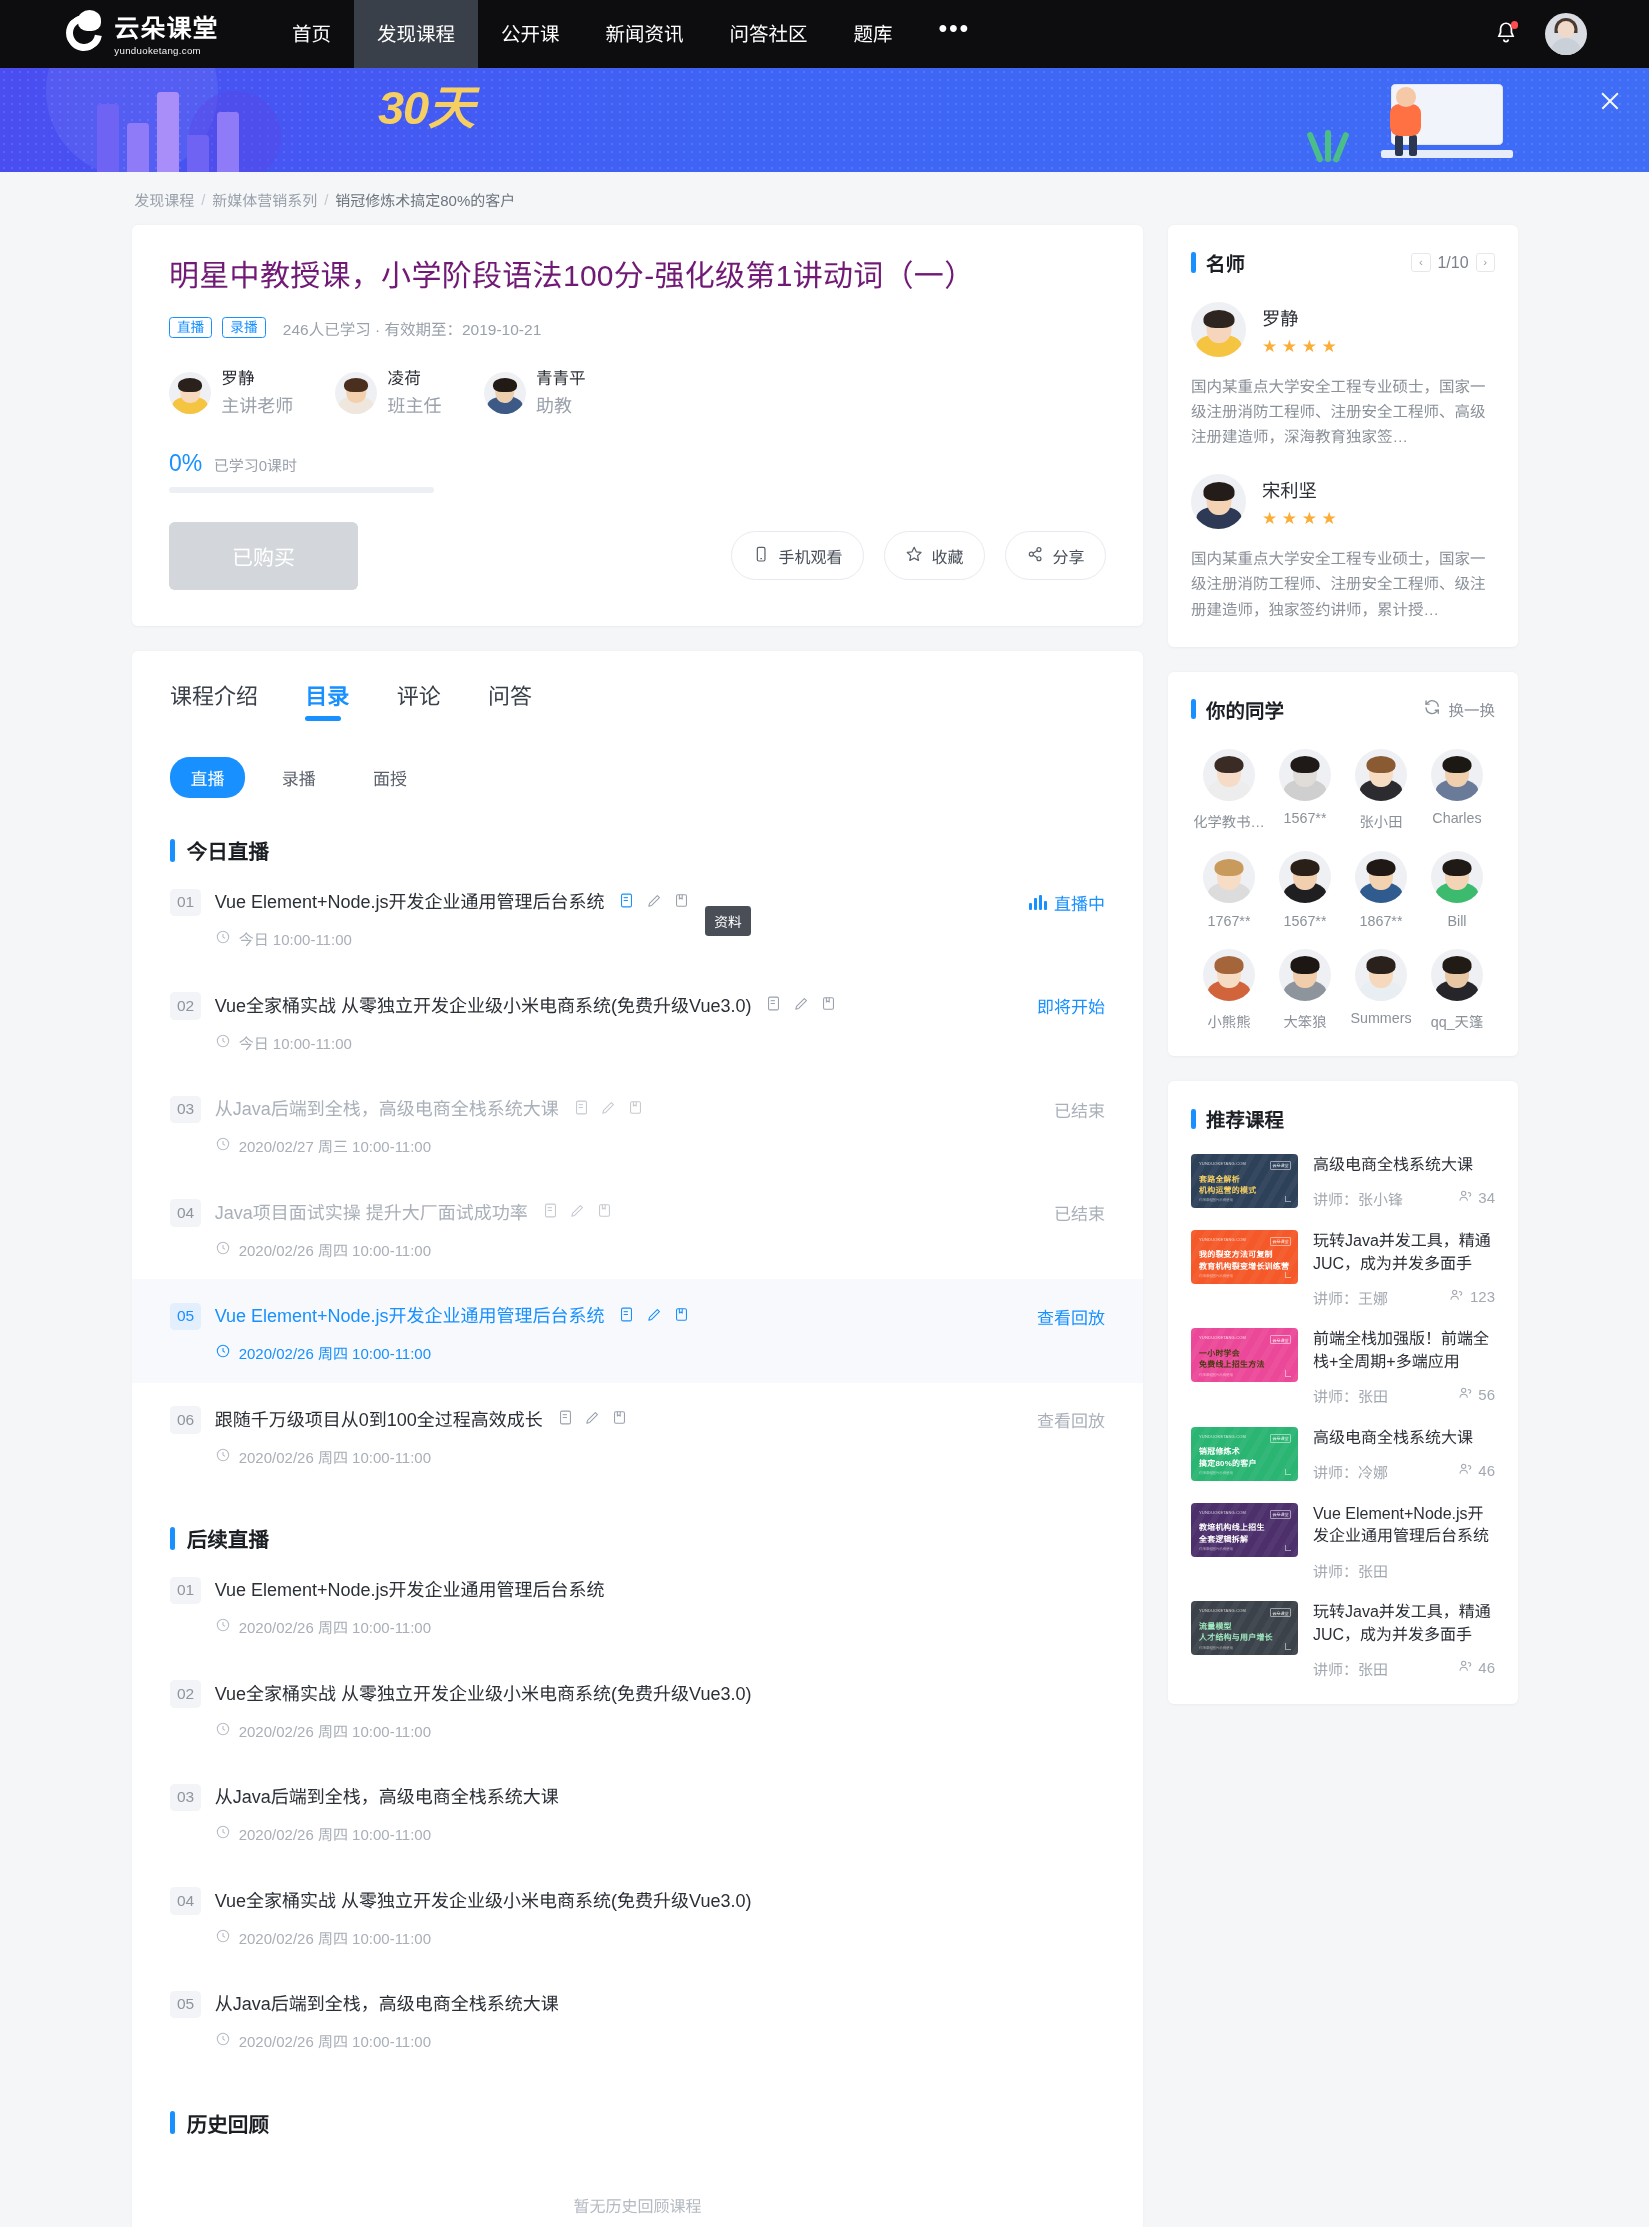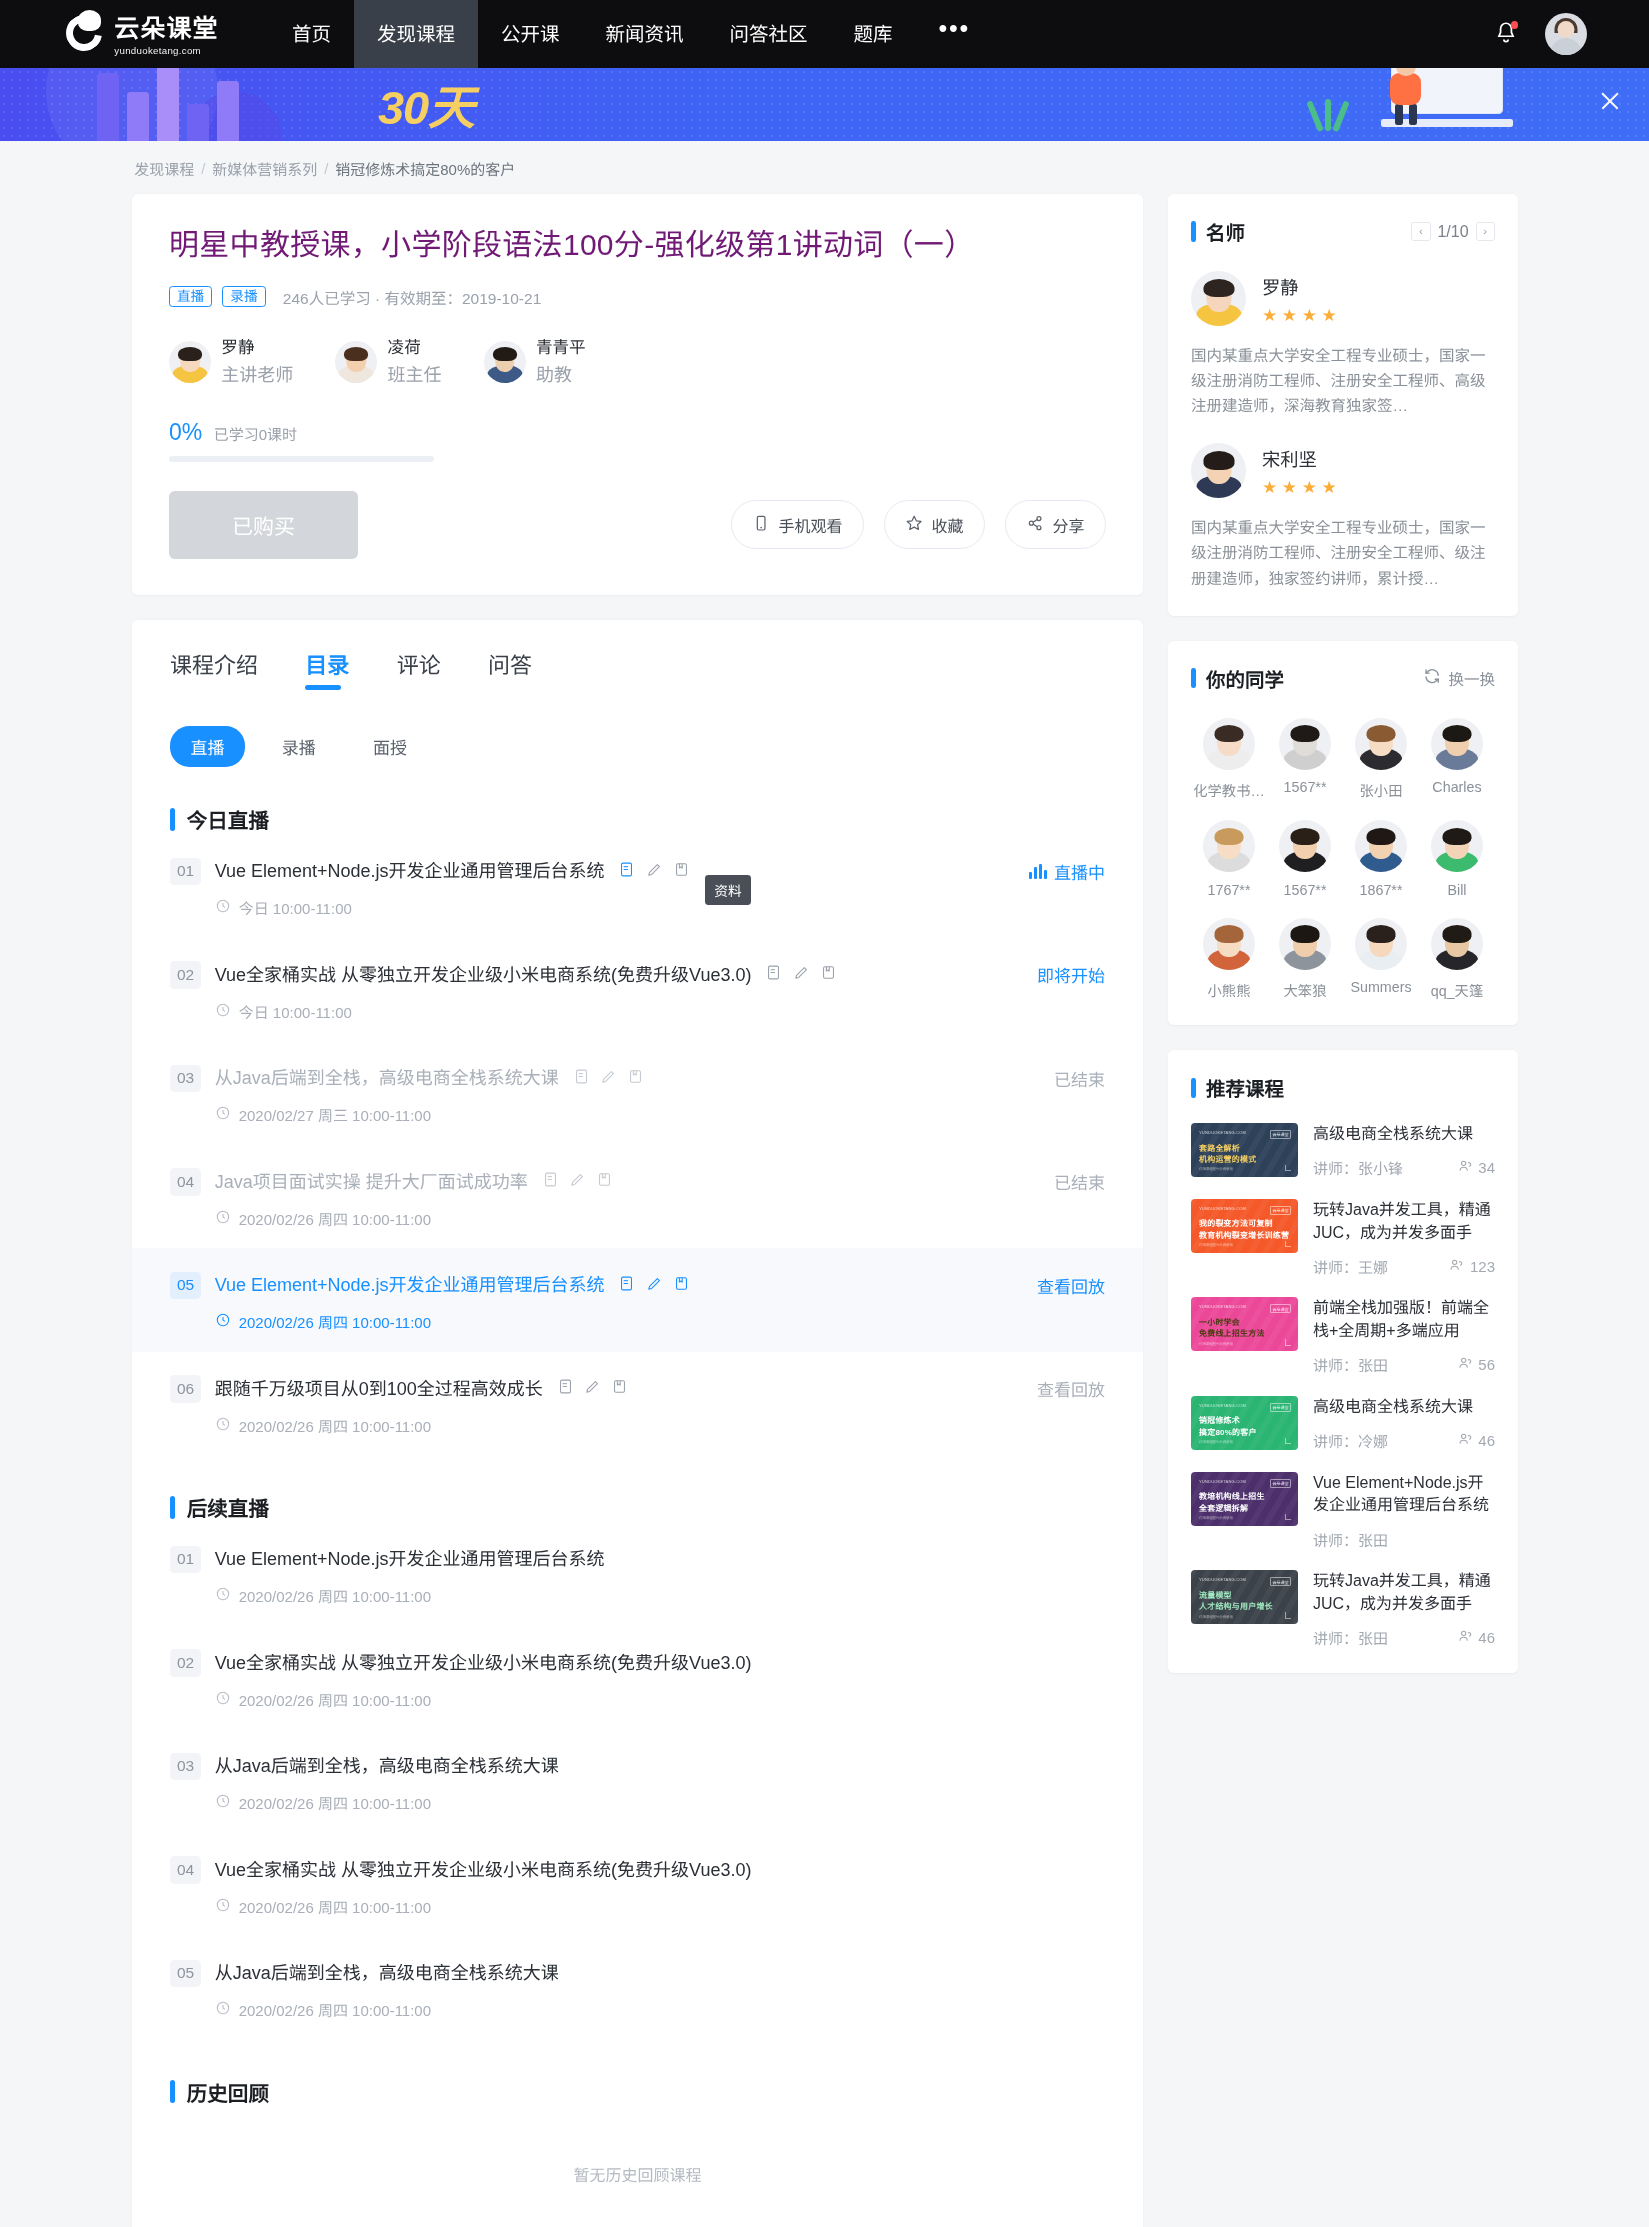--- a/index.html
+++ b/index.html
@@ -22,21 +22,21 @@
   .nav-right{margin-left:auto;display:flex;align-items:center;gap:26px}
   .bell{position:relative;width:26px;height:27.5px;cursor:pointer}
   .bell svg{width:26px;height:26px;display:block}
   .bell .dot{position:absolute;right:1.1px;top:1.1px;width:7.4px;height:7.4px;border-radius:50%;background:#ff4d4f}
   .avatar-nav{width:42px;height:42px;border-radius:50%;overflow:hidden;background:#d9dde3;cursor:pointer;position:relative}
   .avatar-nav .head{position:absolute;left:50%;top:8px;transform:translateX(-50%);width:17px;height:17px;border-radius:50%;background:#f0d9c8}
   .avatar-nav .hair{position:absolute;left:50%;top:4.6px;transform:translateX(-50%);width:23px;height:15px;border-radius:11.5px 11.5px 0 0;background:#4a3930}
   .avatar-nav .body{position:absolute;left:50%;bottom:-5.7px;transform:translateX(-50%);width:31px;height:23px;border-radius:15.5px 15.5px 0 0;background:#c9d0d8}
 
   
-  .banner{height:73px;background:linear-gradient(100deg,#4a4df0 0%,#3e64f5 45%,#3f6df6 100%);position:relative;overflow:hidden}
+  .banner{height:104px;background:linear-gradient(100deg,#4a4df0 0%,#3e64f5 45%,#3f6df6 100%);position:relative;overflow:hidden}
   .banner .dotsbg{position:absolute;inset:0;background-image:radial-gradient(rgba(255,255,255,.18) 1.1px, transparent 1.1px);background-size:8px 8px;opacity:.6}
   .banner .circ{position:absolute;border-radius:50%}
   .b-c1{left:46px;top:-63px;width:172px;height:172px;background:rgba(255,255,255,.07)}
   .b-c2{left:189px;top:23px;width:92px;height:92px;background:rgba(88,70,230,.45)}
   .b-bars{position:absolute;left:97px;bottom:0;display:flex;align-items:flex-end;gap:8px;height:86px}
   .b-bars i{display:block;width:22px;border-radius:3.4px 3.4px 0 0}
   .banner-text{position:absolute;left:378px;top:16px;display:flex;align-items:center;gap:12.6px;white-space:nowrap}
   .b-30{font-size:47px;font-weight:900;color:#f6cf62;letter-spacing:-1.1px;font-style:italic;line-height:1}
   .b-main{font-size:37px;font-weight:900;color:#fff;letter-spacing:1.7px;line-height:1}
   .banner-art{position:absolute;right:137px;bottom:0;width:189px;height:104px}
@@ -157,21 +157,21 @@
   .rec{display:flex;gap:15px;margin-top:20.6px;cursor:pointer;align-items:flex-start}
   .rec-thumb{width:107px;height:54px;border-radius:4px;flex:0 0 107px;position:relative;overflow:hidden}
   .rec-thumb .rt-l1{position:absolute;left:8px;top:19.5px;font-size:8px;font-weight:bold;color:#fff;line-height:1.45;letter-spacing:0.2px}
   .rec-thumb .rt-top{position:absolute;left:8px;top:6.9px;font-size:4px;color:rgba(255,255,255,.75);letter-spacing:0.2px}
   .rec-thumb .rt-badge{position:absolute;right:6.9px;top:6.9px;font-size:4px;color:rgba(255,255,255,.9);border:0.6px solid rgba(255,255,255,.5);padding:0.6px 1.7px;border-radius:1.1px}
   .rec-thumb .rt-bot{position:absolute;left:8px;bottom:5.7px;font-size:3.4px;color:rgba(255,255,255,.55)}
   .rec-thumb .rt-corner{position:absolute;right:6.9px;bottom:5.7px;width:6.3px;height:6.3px;border-left:0.6px solid rgba(255,255,255,.5);border-bottom:0.6px solid rgba(255,255,255,.5)}
   .rec-thumb .rt-stripe{position:absolute;inset:0;background:repeating-linear-gradient(120deg,rgba(255,255,255,.045) 0 5.7px,transparent 5.7px 12.6px)}
   .rec-info{flex:1 1 auto;min-width:0}
   .rec-title{font-size:16px;color:#2b2f36;line-height:1.42}
-  .rec-sub{display:flex;align-items:center;margin-top:11.5px}
+  .rec-sub{display:flex;align-items:flex-start;margin-top:11.5px}
   .rec-teacher{font-size:15px;color:#a3a9b1}
   .rec-count{margin-left:auto;display:flex;align-items:center;gap:5.7px;font-size:15px;color:#a3a9b1}
   .rec-count svg{width:16px;height:16px}
 
   
   .fa{position:absolute;inset:0}
   .fa .hair{position:absolute;left:50%;transform:translateX(-50%);border-radius:50% 50% 38% 38%}
   .fa .face{position:absolute;left:50%;transform:translateX(-50%);border-radius:46%}
   .fa .torso{position:absolute;left:50%;transform:translateX(-50%);border-radius:50% 50% 0 0}
 </style>

